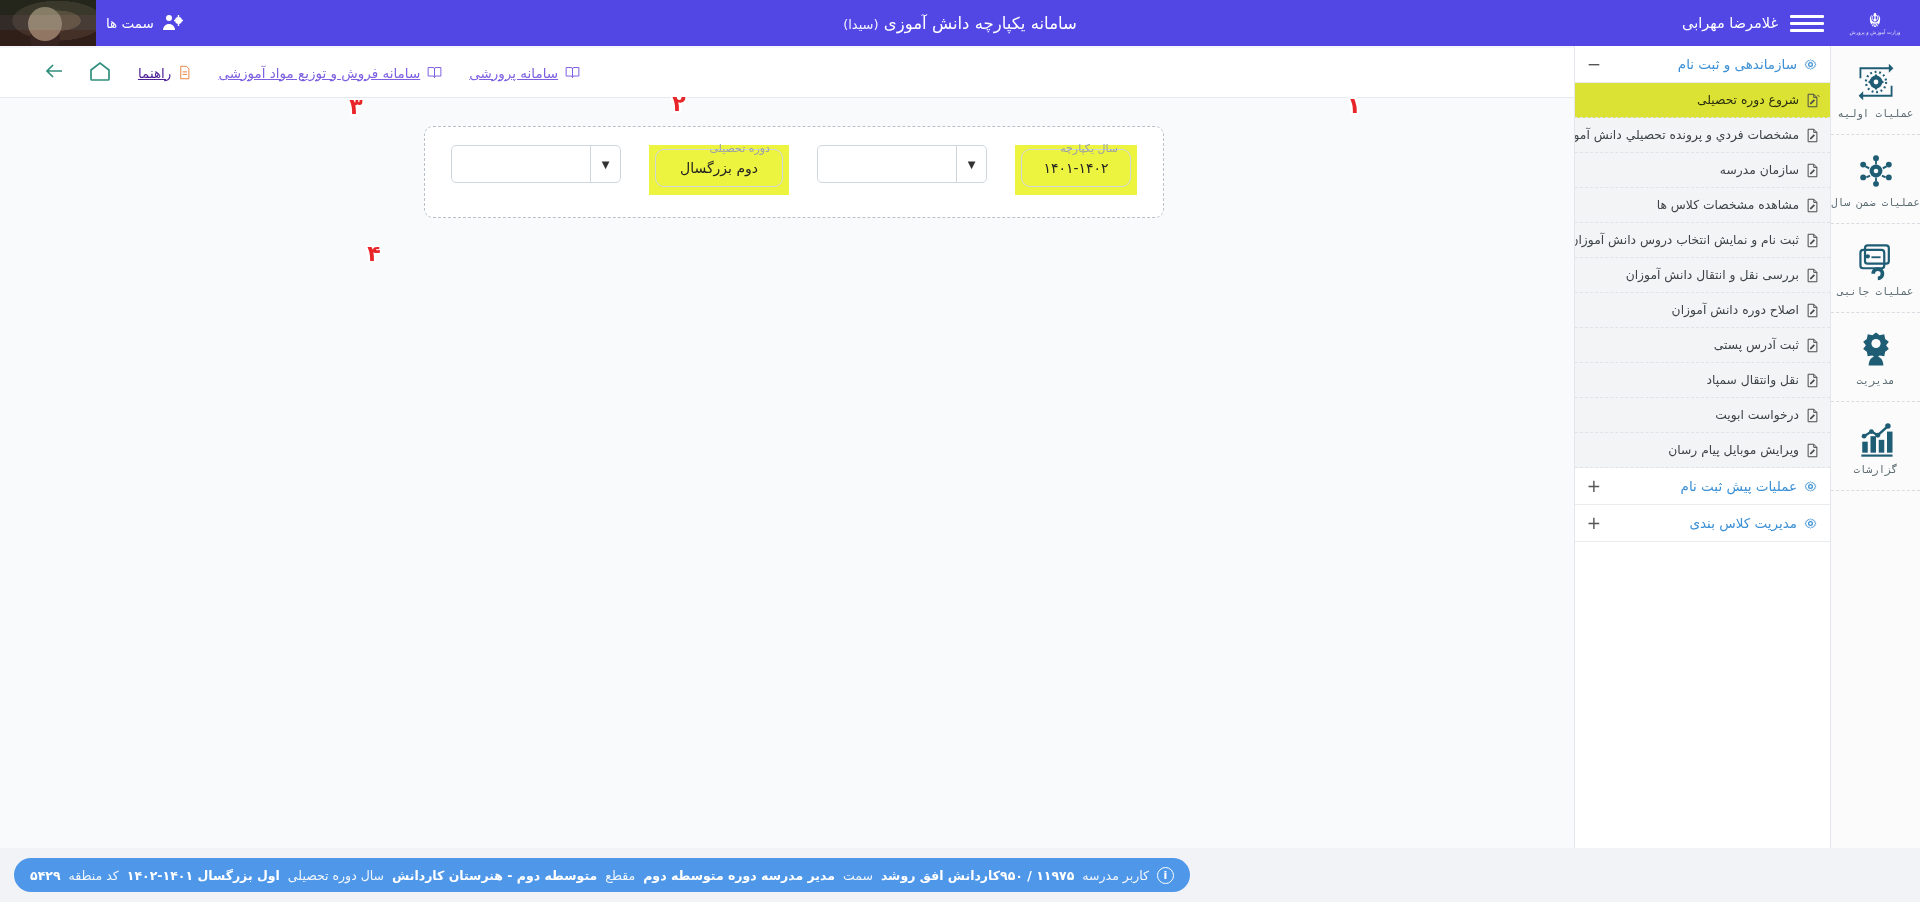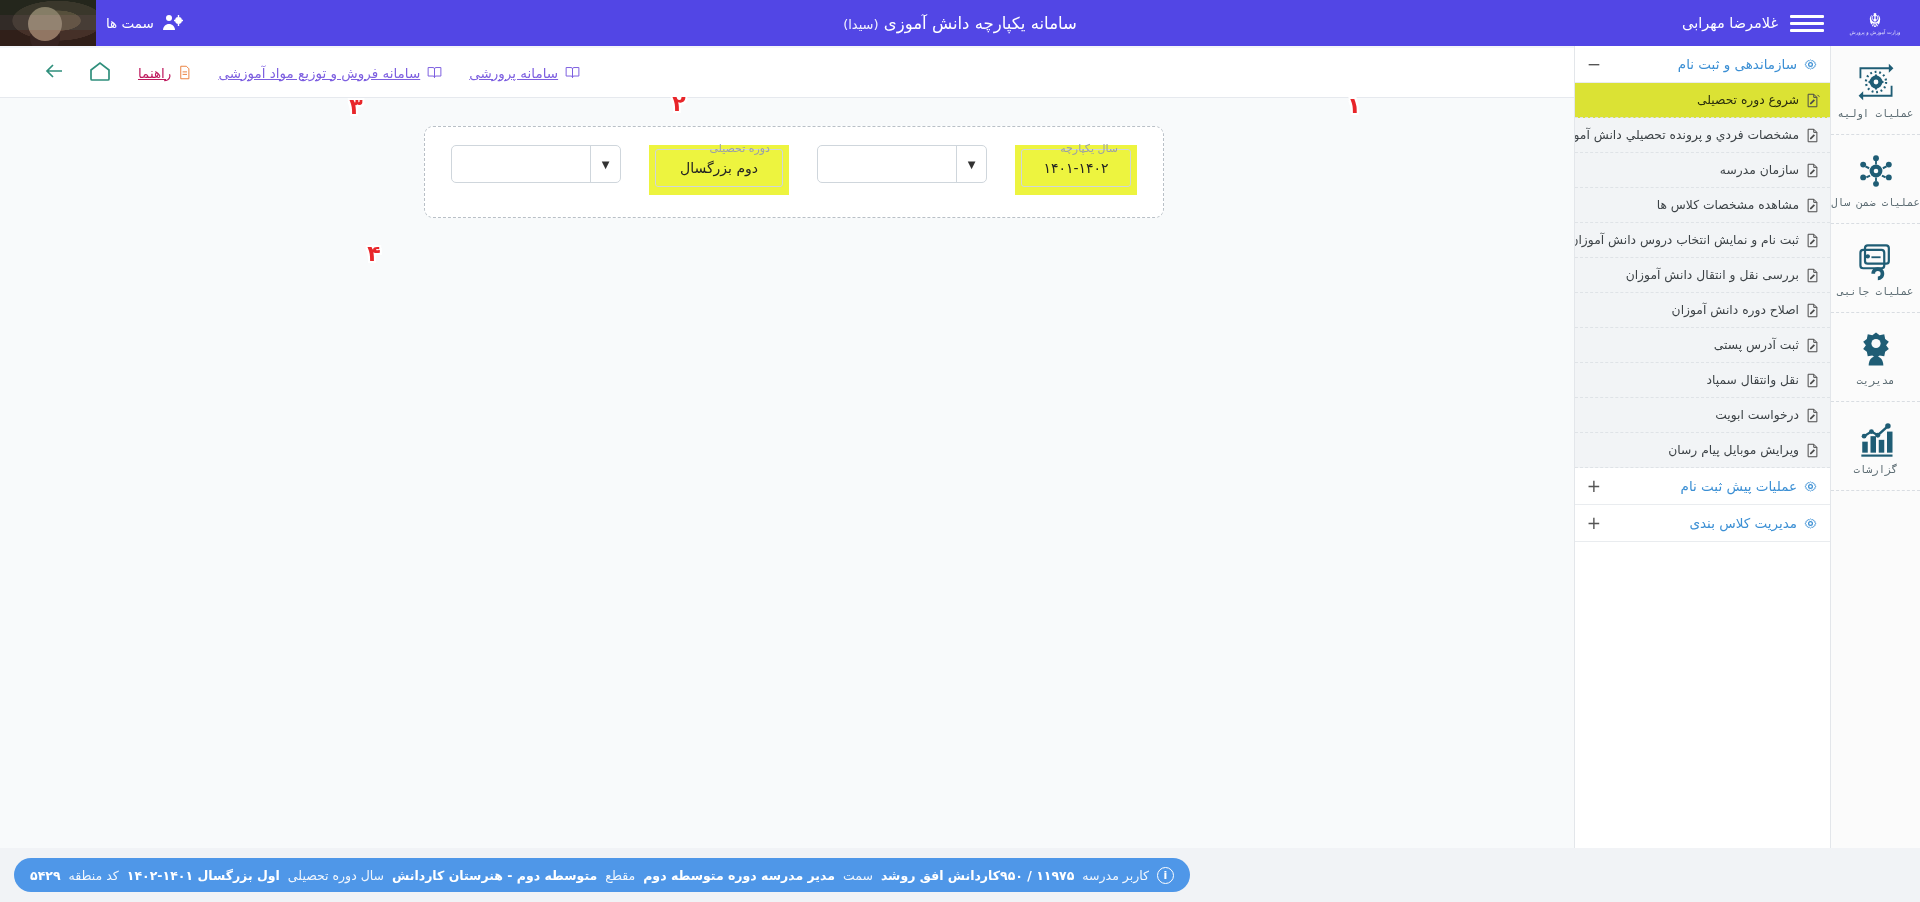--- a/index.html
+++ b/index.html
@@ -39,33 +39,33 @@
   .mi svg{width:15px;height:15px;flex:none;fill:#4a4a4a;}
   .mi span{font-size:12.3px;color:#3d4347;margin-right:6px;white-space:nowrap;}
   .mi.active{background:#dbe234;}
   .mi.active span{color:#2a2d0d;}
 
   
   .toolbar{position:absolute;top:48px;right:346px;left:0;height:50px;background:#fff;border-bottom:1px solid #e6e9ee;display:flex;align-items:center;flex-direction:row-reverse;padding:0 0 0 20px;z-index:10;}
   .tb-link{display:flex;align-items:center;gap:6px;margin-left:26px;font-size:13.5px;cursor:pointer;}
   .tb-link.purple{color:#7d5fe0;text-decoration:underline;}
   .tb-link.purple svg{width:17px;height:17px;stroke:#7d5fe0;fill:none;stroke-width:1.4;}
-  .tb-link.orange{color:#be185d;text-decoration:underline;}
+  .tb-link.orange{color:#4c1d95;text-decoration:underline;}
   .tb-link.orange svg{width:15px;height:17px;stroke:#e8742a;fill:none;stroke-width:1.4;}
   .tb-ico{margin-left:22px;cursor:pointer;}
   .tb-ico svg{width:24px;height:24px;stroke:#2f8f7c;fill:none;stroke-width:1.7;}
   .tb-spacer{margin-right:auto;}
 
   
   .main{position:absolute;top:98px;right:346px;left:0;bottom:54px;background:#f8fafb;}
   .card{position:absolute;top:28px;right:410px;width:740px;border:1px dashed #b9c0c7;border-radius:9px;background:#fff;padding:18px 26px 22px;}
   .row{display:flex;flex-direction:row;gap:28px;align-items:flex-start;justify-content:center;}
   .fieldwrap{position:relative;}
   .fieldwrap.hl{background:#edf43f;padding:4px 6px 8px;}
-  .field{display:flex;flex-direction:row;align-items:stretch;border:1px solid #cfd6dc;border-radius:3px;height:38px;background:transparent;}
+  .field{display:flex;flex-direction:row;align-items:stretch;border:1px solid #cfd6dc;border-radius:9px;height:38px;background:transparent;}
   .field .val{flex:1;display:flex;align-items:center;padding:0 12px;font-size:14px;color:#232323;white-space:nowrap;}
   .flabel{position:absolute;top:-3px;right:14px;background:transparent;padding:0 5px;font-size:11px;color:#9aa0a6;}
   .fieldwrap.w1 .field{width:110px;}
   .fieldwrap.w1 .val{width:96px;justify-content:center;}
   .fieldwrap.w2 .field{width:128px;}
   .fieldwrap.w2 .val{width:94px;justify-content:center;}
   .ghost{width:290px;height:38px;border:1px solid #cfd6dc;border-radius:5px;display:flex;flex-direction:row;}
   .ghost .caret{width:30px;display:flex;align-items:center;justify-content:center;border-left:1px solid #cfd6dc;font-size:10px;color:#333;}
 
   .cta{margin-top:22px;height:44px;background:#fbbe43;border:none;border-radius:7px;width:100%;display:flex;align-items:center;justify-content:center;gap:9px;font-size:15px;color:#4c4637;cursor:pointer;font-family:inherit;}

